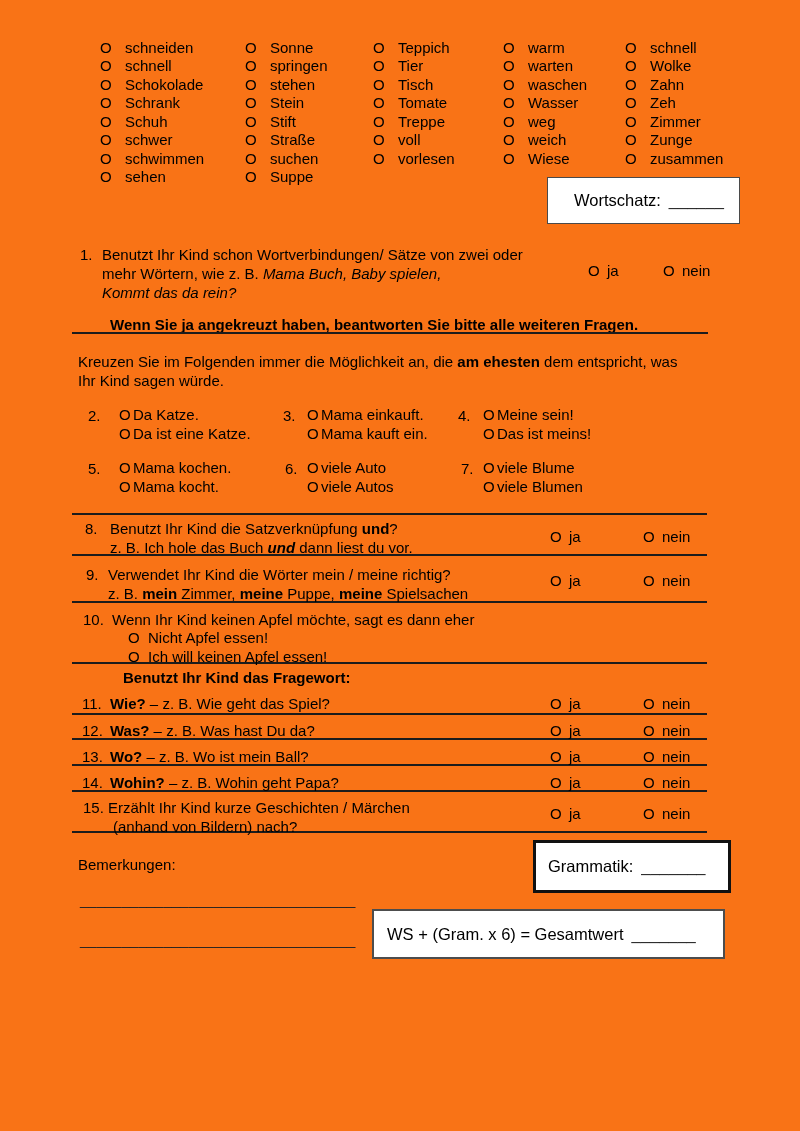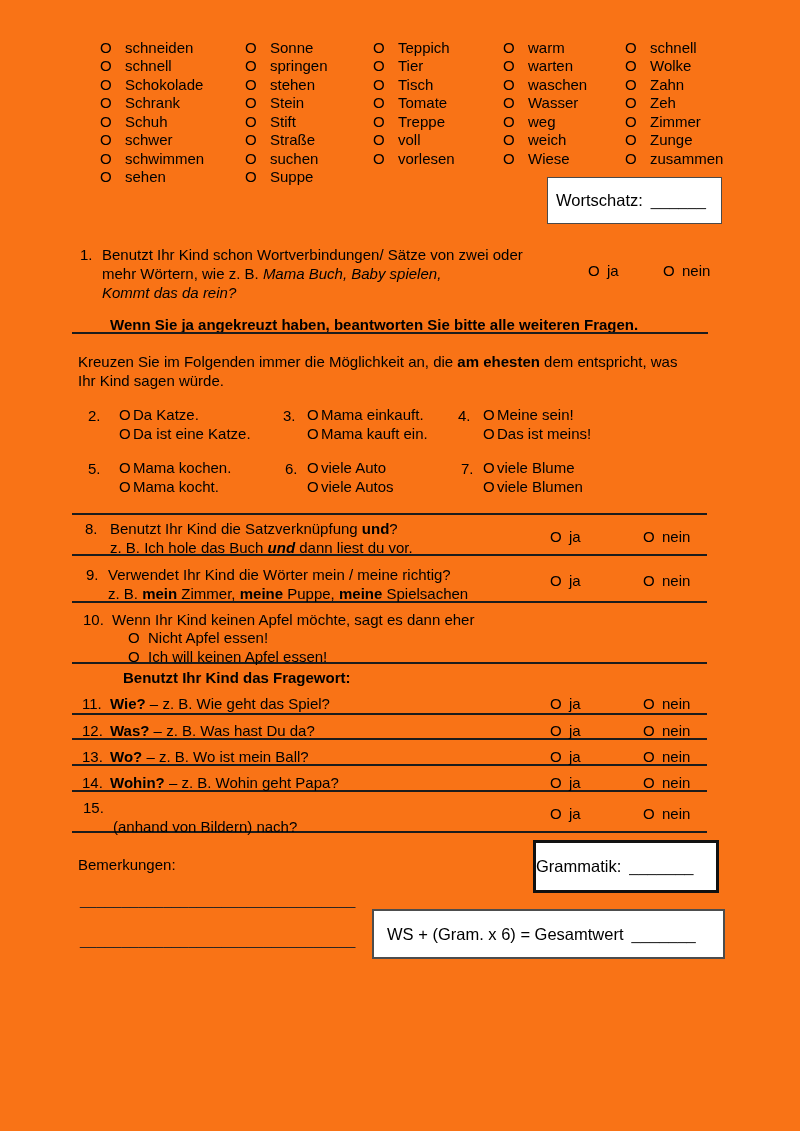--- a/index.html
+++ b/index.html
@@ -114,21 +114,21 @@
       <div class="wrow"><span class="o w25">O</span><span>Zeh</span></div>
 
       <div class="wrow"><span class="o w25">O</span><span>Zimmer</span></div>
 
       <div class="wrow"><span class="o w25">O</span><span>Zunge</span></div>
 
       <div class="wrow"><span class="o w25">O</span><span>zusammen</span></div>
 
   </div>
 
-  <div class="scorebox" style="left:547px; top:177px; width:165px; height:45px; border:1.5px solid #4a4a4a; padding-left:8px;">
+  <div class="scorebox" style="left:547px; top:177px; width:165px; height:45px; border:1.5px solid #4a4a4a; padding-left:26px;">
     <span>Wortschatz:</span>
     <span class="blankline" style="margin-left:8px;">______</span>
   </div>
 
   <div class="t" style="left:80px; top:245px;">1.</div>
   <div class="t" style="left:102px; top:245px;">Benutzt Ihr Kind schon Wortverbindungen/ Sätze von zwei oder</div>
   <div class="t" style="left:102px; top:264px;"><span>mehr Wörtern, wie z. B. </span><span class="i">Mama Buch, Baby spielen,</span></div>
   <div class="t i" style="left:102px; top:283px;">Kommt das da rein?</div>
   <div class="janein t" style="left:588px; top:261px;"><span class="o">O</span><span>ja</span></div>
   <div class="janein t" style="left:663px; top:261px;"><span class="o">O</span><span>nein</span></div>
@@ -213,27 +213,28 @@
   <div class="t" style="left:110px; top:747px;"><span class="b">Wo?</span><span> – z. B. Wo ist mein Ball?</span></div>
   <div class="janein t" style="left:550px; top:747px;"><span class="o">O</span><span>ja</span></div>
   <div class="janein t" style="left:643px; top:747px;"><span class="o">O</span><span>nein</span></div>
 
   <div class="t" style="left:82px; top:773px;">14.</div>
   <div class="t" style="left:110px; top:773px;"><span class="b">Wohin?</span><span> – z. B. Wohin geht Papa?</span></div>
   <div class="janein t" style="left:550px; top:773px;"><span class="o">O</span><span>ja</span></div>
   <div class="janein t" style="left:643px; top:773px;"><span class="o">O</span><span>nein</span></div>
 
   <div class="t" style="left:83px; top:798px;">15.</div>
+  <div class="t" style="left:108px; top:798px;">Erzählt Ihr Kind kurze Geschichten / Märchen</div>
   <div class="t" style="left:113px; top:817px;">(anhand von Bildern) nach?</div>
   <div class="janein t" style="left:550px; top:804px;"><span class="o">O</span><span>ja</span></div>
   <div class="janein t" style="left:643px; top:804px;"><span class="o">O</span><span>nein</span></div>
 
   <div class="t" style="left:78px; top:855px;">Bemerkungen:</div>
 
-  <div class="scorebox" style="left:533px; top:840px; width:180px; height:47px; border:3px solid #111; ">
+  <div class="scorebox" style="left:533px; top:840px; width:180px; height:47px; border:3px solid #111; padding-left:12px;">
     <span>Grammatik:</span>
     <span class="blankline" style="margin-left:8px;">_______</span>
   </div>
 
   <div class="t blankline" style="left:80px; top:890px;">_________________________________</div>
   <div class="t blankline" style="left:80px; top:930px;">_________________________________</div>
 
   <div class="scorebox" style="left:372px; top:909px; width:336px; height:46px; border:2px solid #4d4d4d; padding-left:13px;">
     <span>WS + (Gram. x 6) = Gesamtwert</span>
     <span class="blankline" style="margin-left:8px;">_______</span>

